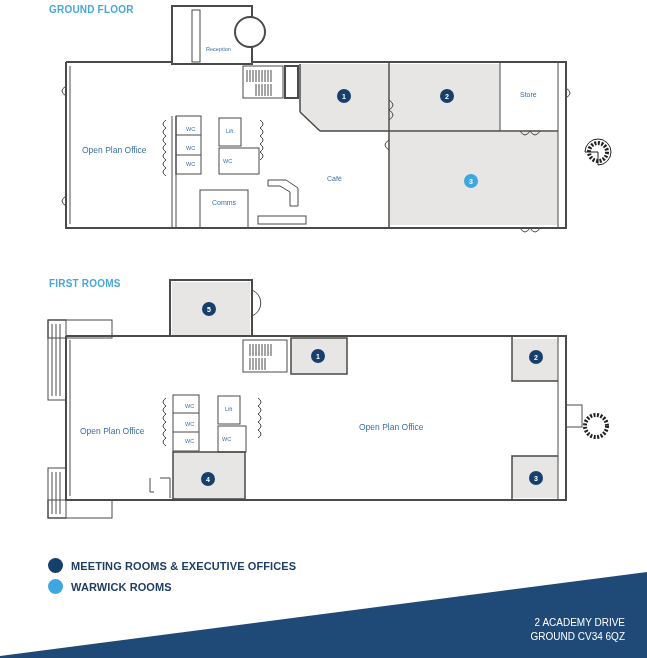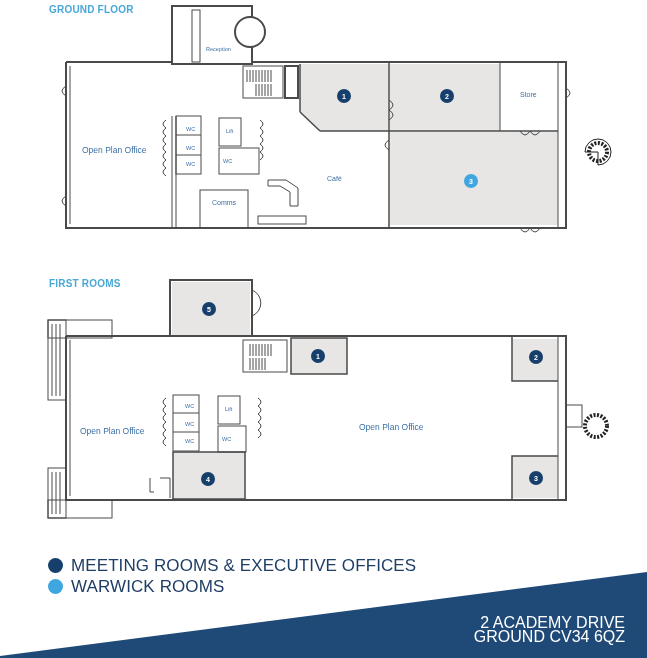--- a/index.html
+++ b/index.html
@@ -5,22 +5,22 @@
   html,body{margin:0;padding:0;background:#ffffff;}
   body{width:647px;height:658px;position:relative;overflow:hidden;font-family:"Liberation Sans",sans-serif;}
   .floor-title{position:absolute;font-weight:bold;font-size:10px;color:#4aa8d8;letter-spacing:0.2px;}
   svg.plan{position:absolute;left:0;top:0;}
   .room-label{font-family:"Liberation Sans",sans-serif;fill:#3a6ea5;font-size:8.5px;}
   .small-label{font-family:"Liberation Sans",sans-serif;fill:#3a6ea5;font-size:5.5px;}
   .badge-num{font-family:"Liberation Sans",sans-serif;fill:#ffffff;font-size:7px;font-weight:bold;}
   .legend{position:absolute;left:48px;}
   .legend-item{display:flex;align-items:center;height:21px;}
   .legend-dot{width:15px;height:15px;border-radius:50%;margin-right:8px;}
-  .legend-label{font-weight:normal;font-size:17px;color:#1f3e66;letter-spacing:0.1px;}
-  .address{position:absolute;right:22px;top:616px;text-align:right;color:#ffffff;font-size:16px;line-height:14px;}
+  .legend-label{font-weight:bold;font-size:11px;color:#1f3e66;letter-spacing:0.1px;}
+  .address{position:absolute;right:22px;top:616px;text-align:right;color:#ffffff;font-size:10px;line-height:14px;}
 </style>
 </head>
 <body>
 
 <div class="floor-title" style="left:49px;top:4px;">GROUND FLOOR</div>
 <div class="floor-title" style="left:49px;top:278px;">FIRST ROOMS</div>
 
 <svg class="plan" width="647" height="560" viewBox="0 0 647 560">
 
   <g stroke="#4a4a4a" fill="none">

